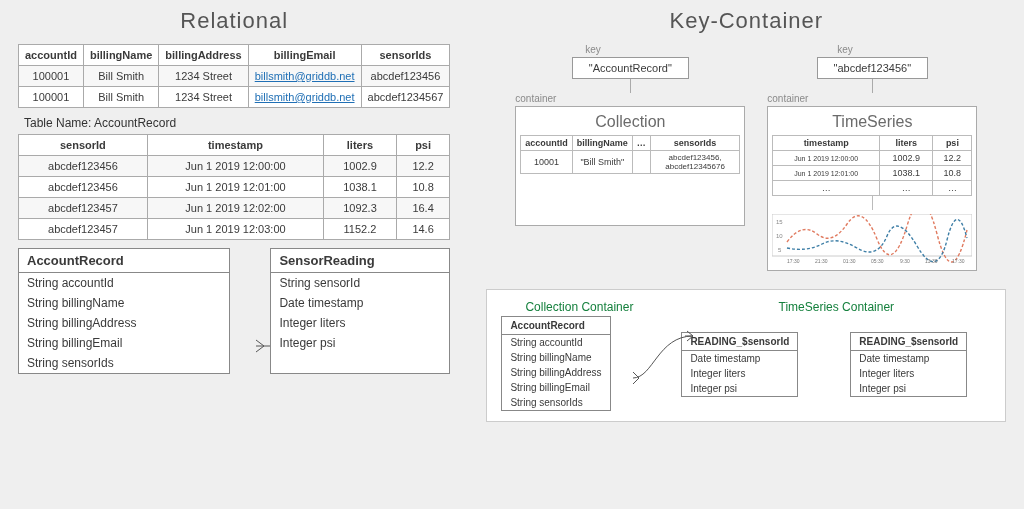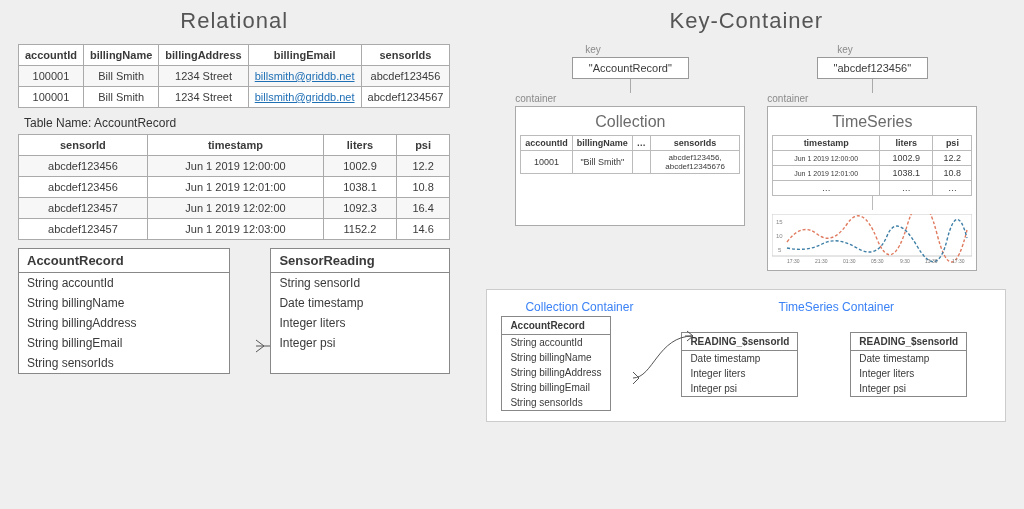--- a/index.html
+++ b/index.html
@@ -141,21 +141,21 @@
     display: flex;
     position: relative;
   }
   .kc-bottom .group {
     display: flex;
     flex-direction: column;
     align-items: flex-start;
   }
   .group-title {
     font-size: 12px;
-    color: #3b82f6;
+    color: #15803d;
     margin-bottom: 2px;
   }
   .mini-schema {
     background: #fff;
     border: 1px solid #888;
     font-size: 10px;
     margin-right: 24px;
   }
   .mini-schema .hdr { border-bottom: 1px solid #888; padding: 3px 8px; font-weight:600; }
   .mini-schema .fld { padding: 2px 8px; }

